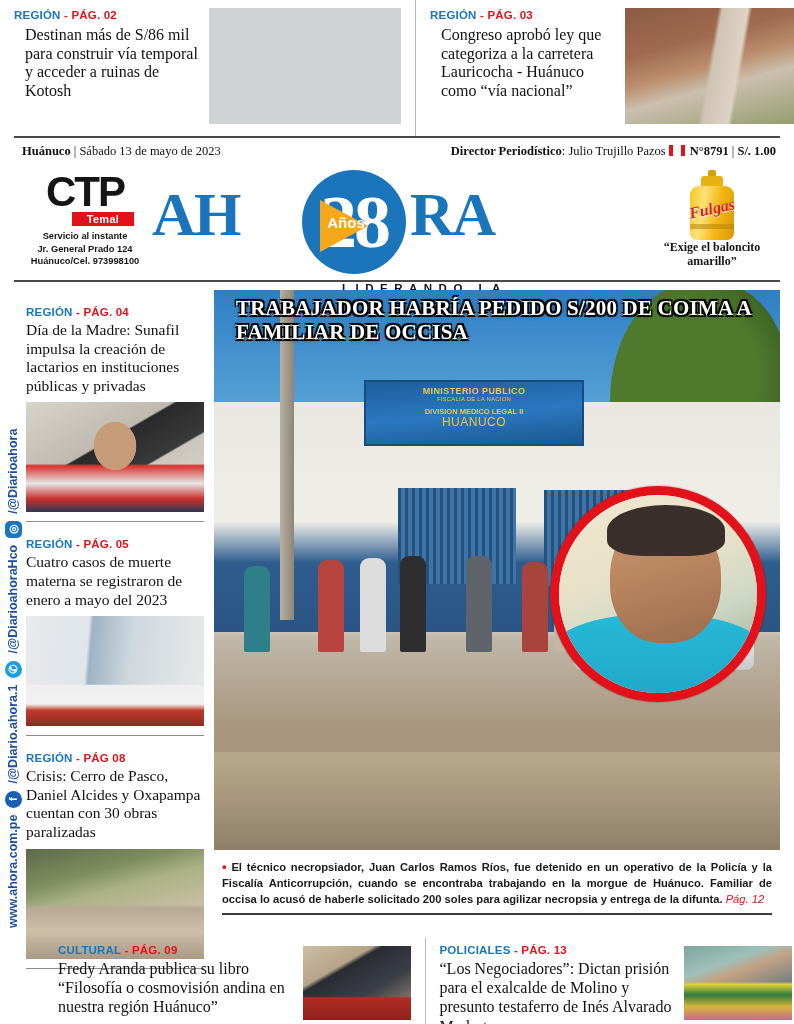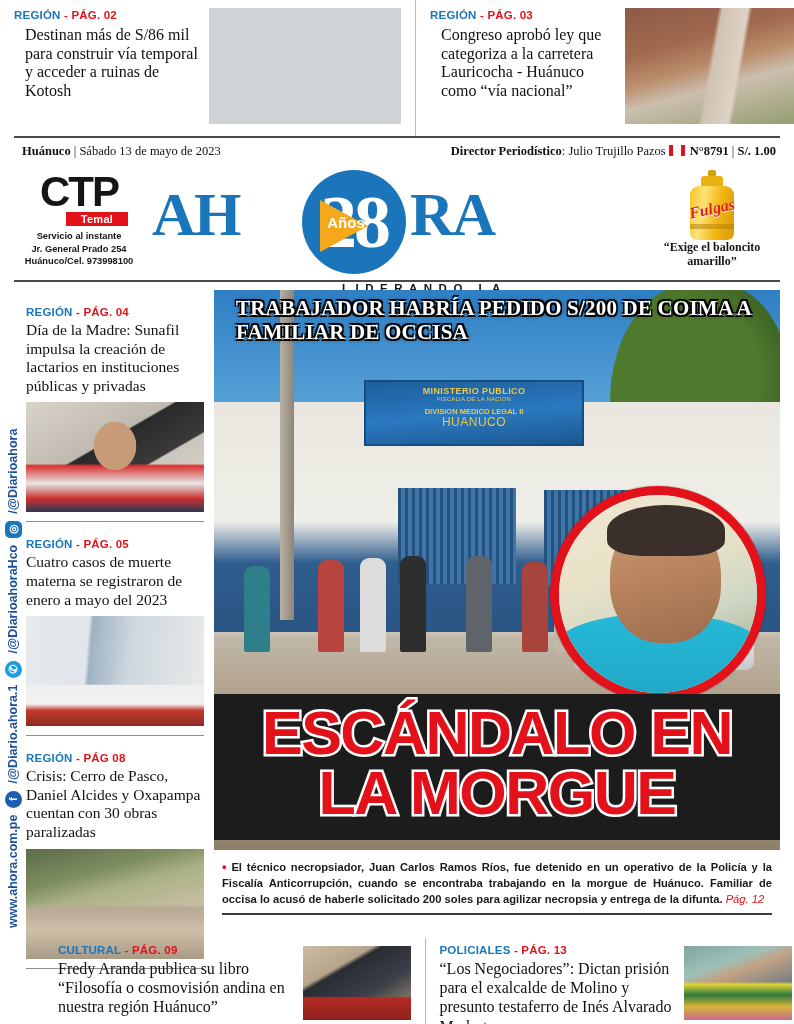--- a/index.html
+++ b/index.html
@@ -46,21 +46,21 @@
   .masthead { position:absolute; left:0; top:136px; width:794px; height:148px; }
   .mh-toprule { position:absolute; left:14px; top:0; width:766px; height:2px; background:#4a4a4a; }
   .dateline { position:absolute; left:22px; top:8px; font-size:12.5px; color:#111; font-family:"Liberation Serif",serif; }
   .dateline b { font-weight:bold; }
   .director { position:absolute; right:18px; top:8px; font-size:12.5px; color:#111; text-align:right; white-space:nowrap; }
   .director b { font-weight:bold; }
   .flagbars { display:inline-block; vertical-align:-1px; margin:0 3px; }
   .flagbars i { display:inline-block; width:4px; height:11px; background:#e3121a; margin-right:2px; }
   .flagbars i.w { background:#ffffff; border:0; }
 
-  .ctp { position:absolute; left:20px; top:36px; width:118px; text-align:center; }
+  .ctp { position:absolute; left:26px; top:36px; width:118px; text-align:center; }
   .ctp-word { font-family:"Liberation Sans",sans-serif; font-weight:bold; font-size:42px; letter-spacing:-2px; color:#151515; line-height:0.96; }
   .ctp-temal { background:#e3121a; color:#fff; font-family:"Liberation Sans",sans-serif; font-weight:bold; font-size:11px; padding:1px 0; width:62px; margin:0 0 0 46px; text-align:center; letter-spacing:.3px; }
   .ctp-lines { font-family:"Liberation Sans",sans-serif; font-size:9.3px; line-height:1.35; color:#151515; margin-top:4px; font-weight:600; }
 
   .logo-wrap { position:absolute; left:150px; top:30px; width:470px; height:108px; }
   .logo-word { font-family:"Liberation Serif",serif; font-weight:bold; font-size:61px; line-height:93px; color:#1b75bb; letter-spacing:-2px; position:absolute; top:2px; }
   #logo-ah { left:2px; }
   #logo-ra { left:260px; }
   .roundel { position:absolute; left:152px; top:4px; width:104px; height:104px; border-radius:50%; background:#1b75bb; }
   .roundel .num { position:absolute; inset:0; display:flex; align-items:center; justify-content:center; font-family:"Liberation Serif",serif; font-weight:bold; font-size:74px; color:#ffffff; letter-spacing:-3px; }
@@ -244,21 +244,21 @@
 
     <div class="director">
       <b>Director Periodístico</b><span>: </span><span>Julio Trujillo Pazos</span><span class="flagbars"><i></i><i class="w"></i><i></i></span><b>N°8791</b><span> | </span><b>S/. 1.00</b>
     </div>
 
     <div class="ctp">
       <div class="ctp-word">CTP</div>
       <div class="ctp-temal">Temal</div>
       <div class="ctp-lines">
         <div>Servicio al instante</div>
-        <div>Jr. General Prado 254</div>
+        <div>Jr. General Prado 124</div>
         <div>Huánuco/Cel. 973998100</div>
       </div>
     </div>
 
     <div class="logo-wrap">
       <span class="logo-word" id="logo-ah">AH</span>
       <div class="roundel">
         <div class="num">28</div>
         <div class="tri"></div>
         <div class="anios">Años</div>
@@ -362,24 +362,20 @@
 
       <div class="main-kicker">TRABAJADOR HABRÍA PEDIDO S/200 DE COIMA A FAMILIAR DE OCCISA</div>
 
       <div class="circle-inset">
         <div class="ci-bg"></div>
         <div class="ci-shirt"></div>
         <div class="ci-head"></div>
         <div class="ci-hair"></div>
       </div>
 
-      <div class="main-headline">
-        <span class="mh-line">ESCÁNDALO EN</span>
-        <span class="mh-line">LA MORGUE</span>
-      </div>
     </div>
 
     <div class="main-summary">
       <p>
         <span class="bullet">•</span>
         <span>El técnico necropsiador, Juan Carlos Ramos Ríos, fue detenido en un operativo de la Policía y la Fiscalía Anticorrupción, cuando se encontraba trabajando en la morgue de Huánuco. Familiar de occisa lo acusó de haberle solicitado 200 soles para agilizar necropsia y entrega de la difunta.</span>
         <span class="pagref">Pág. 12</span>
       </p>
       <div class="main-rule"></div>
     </div>

